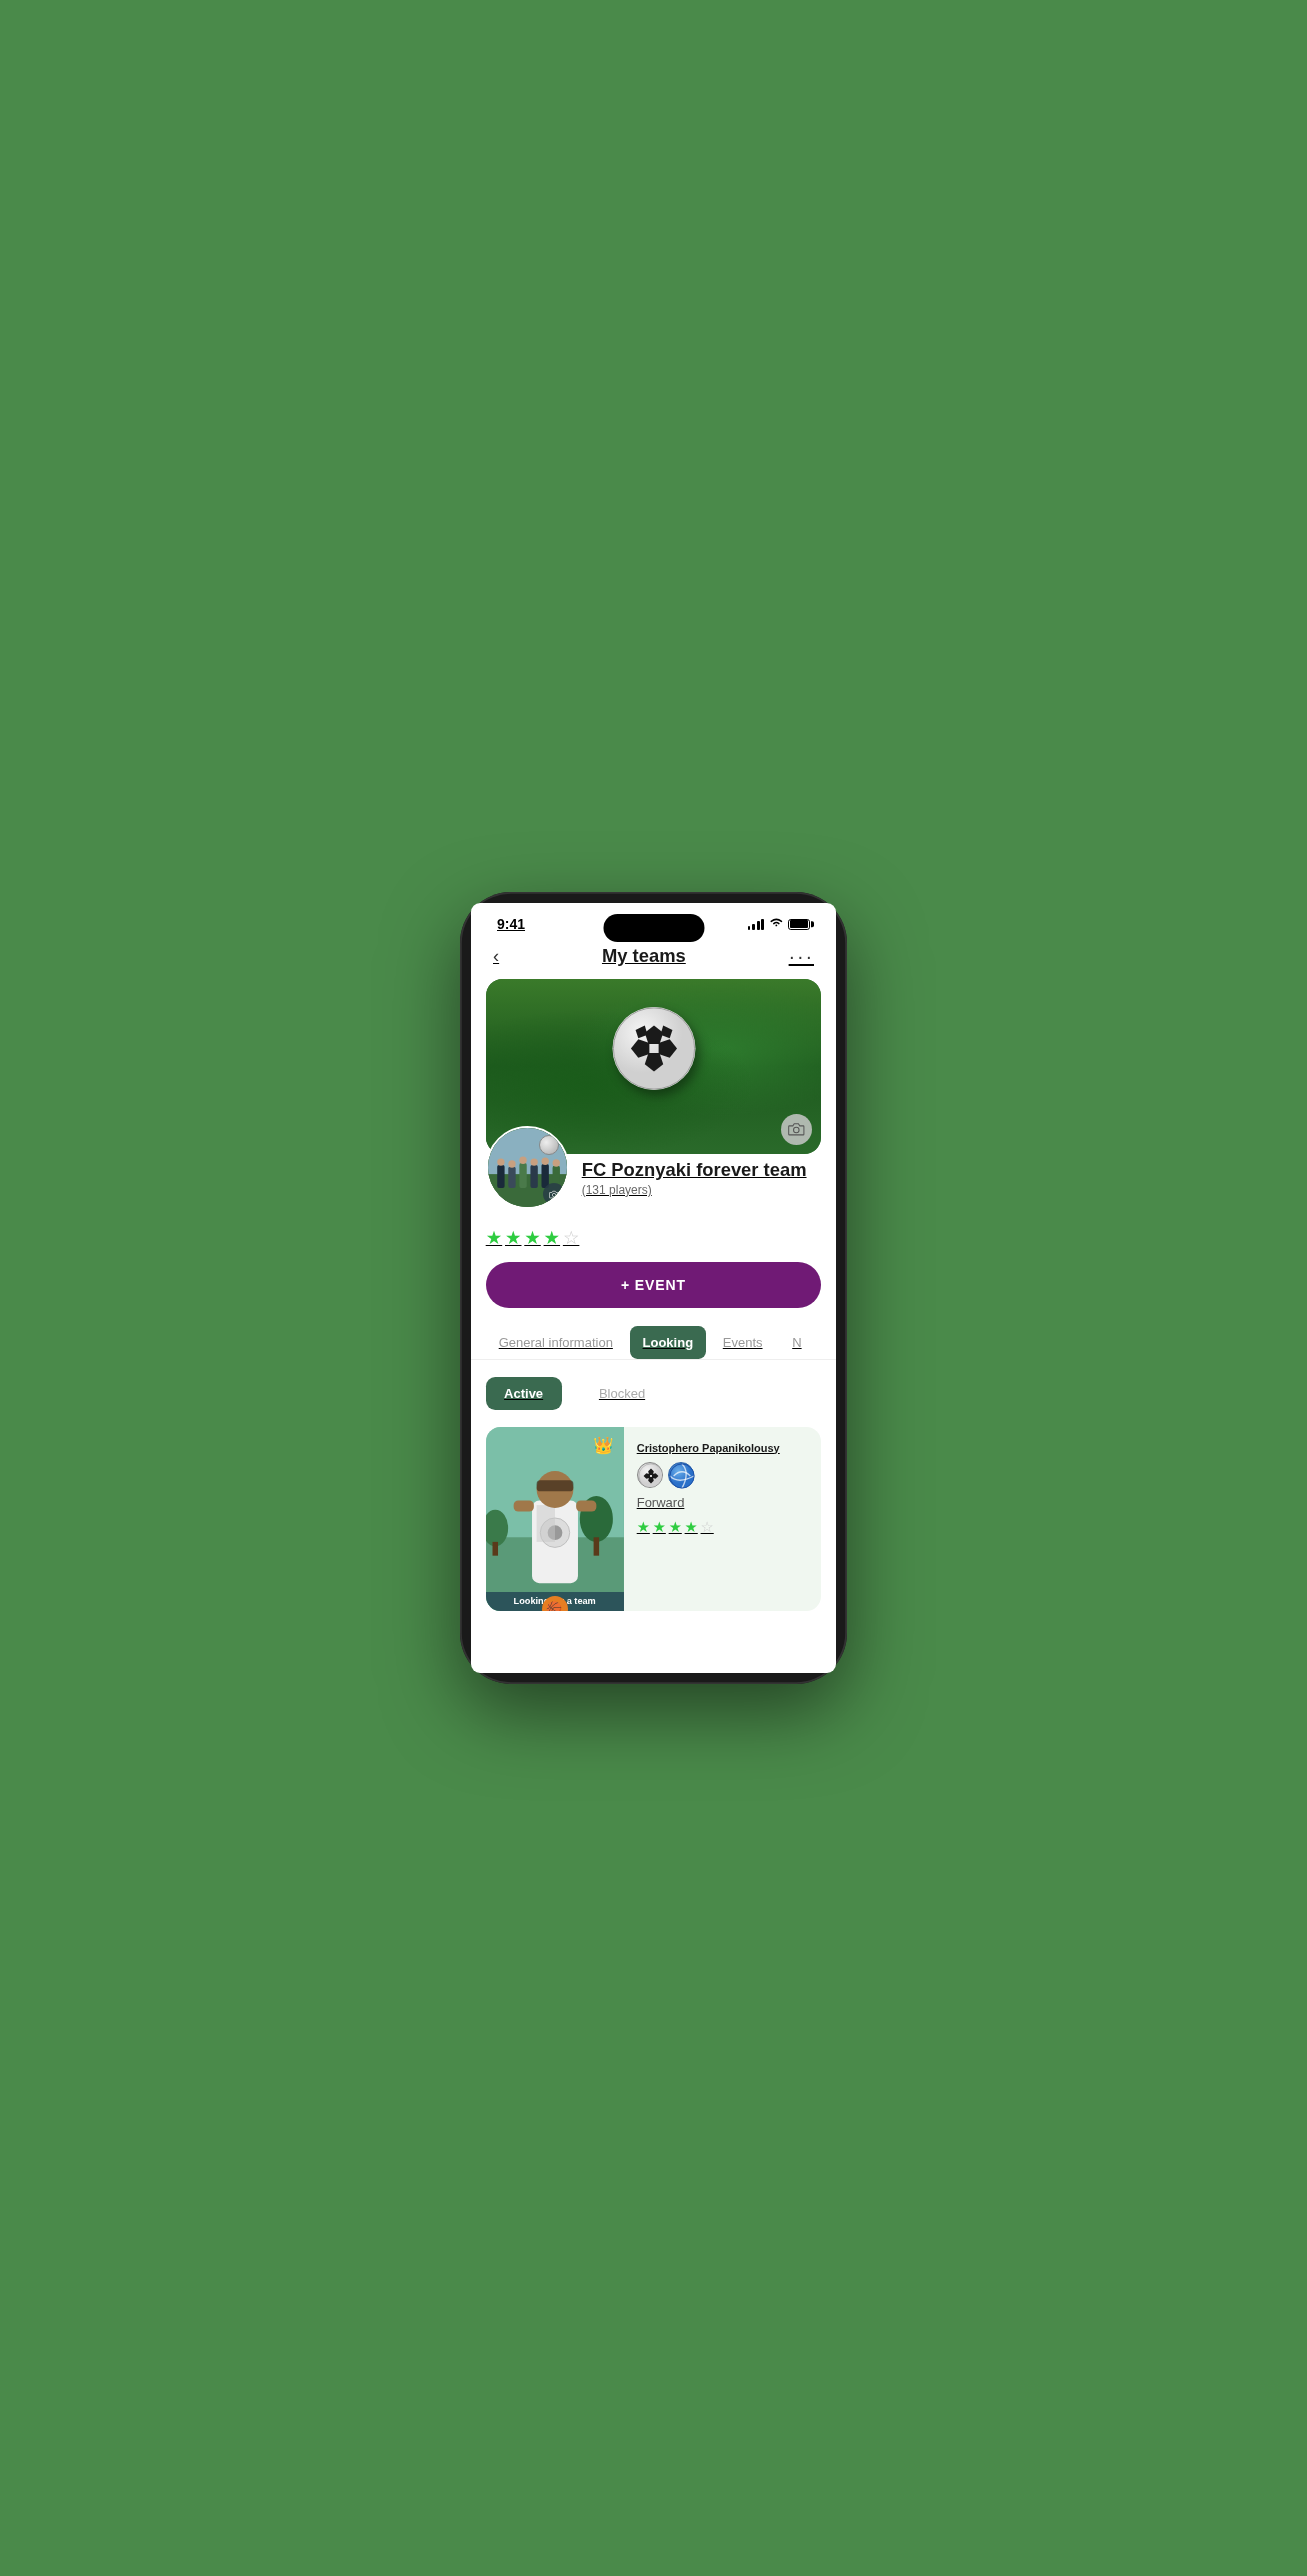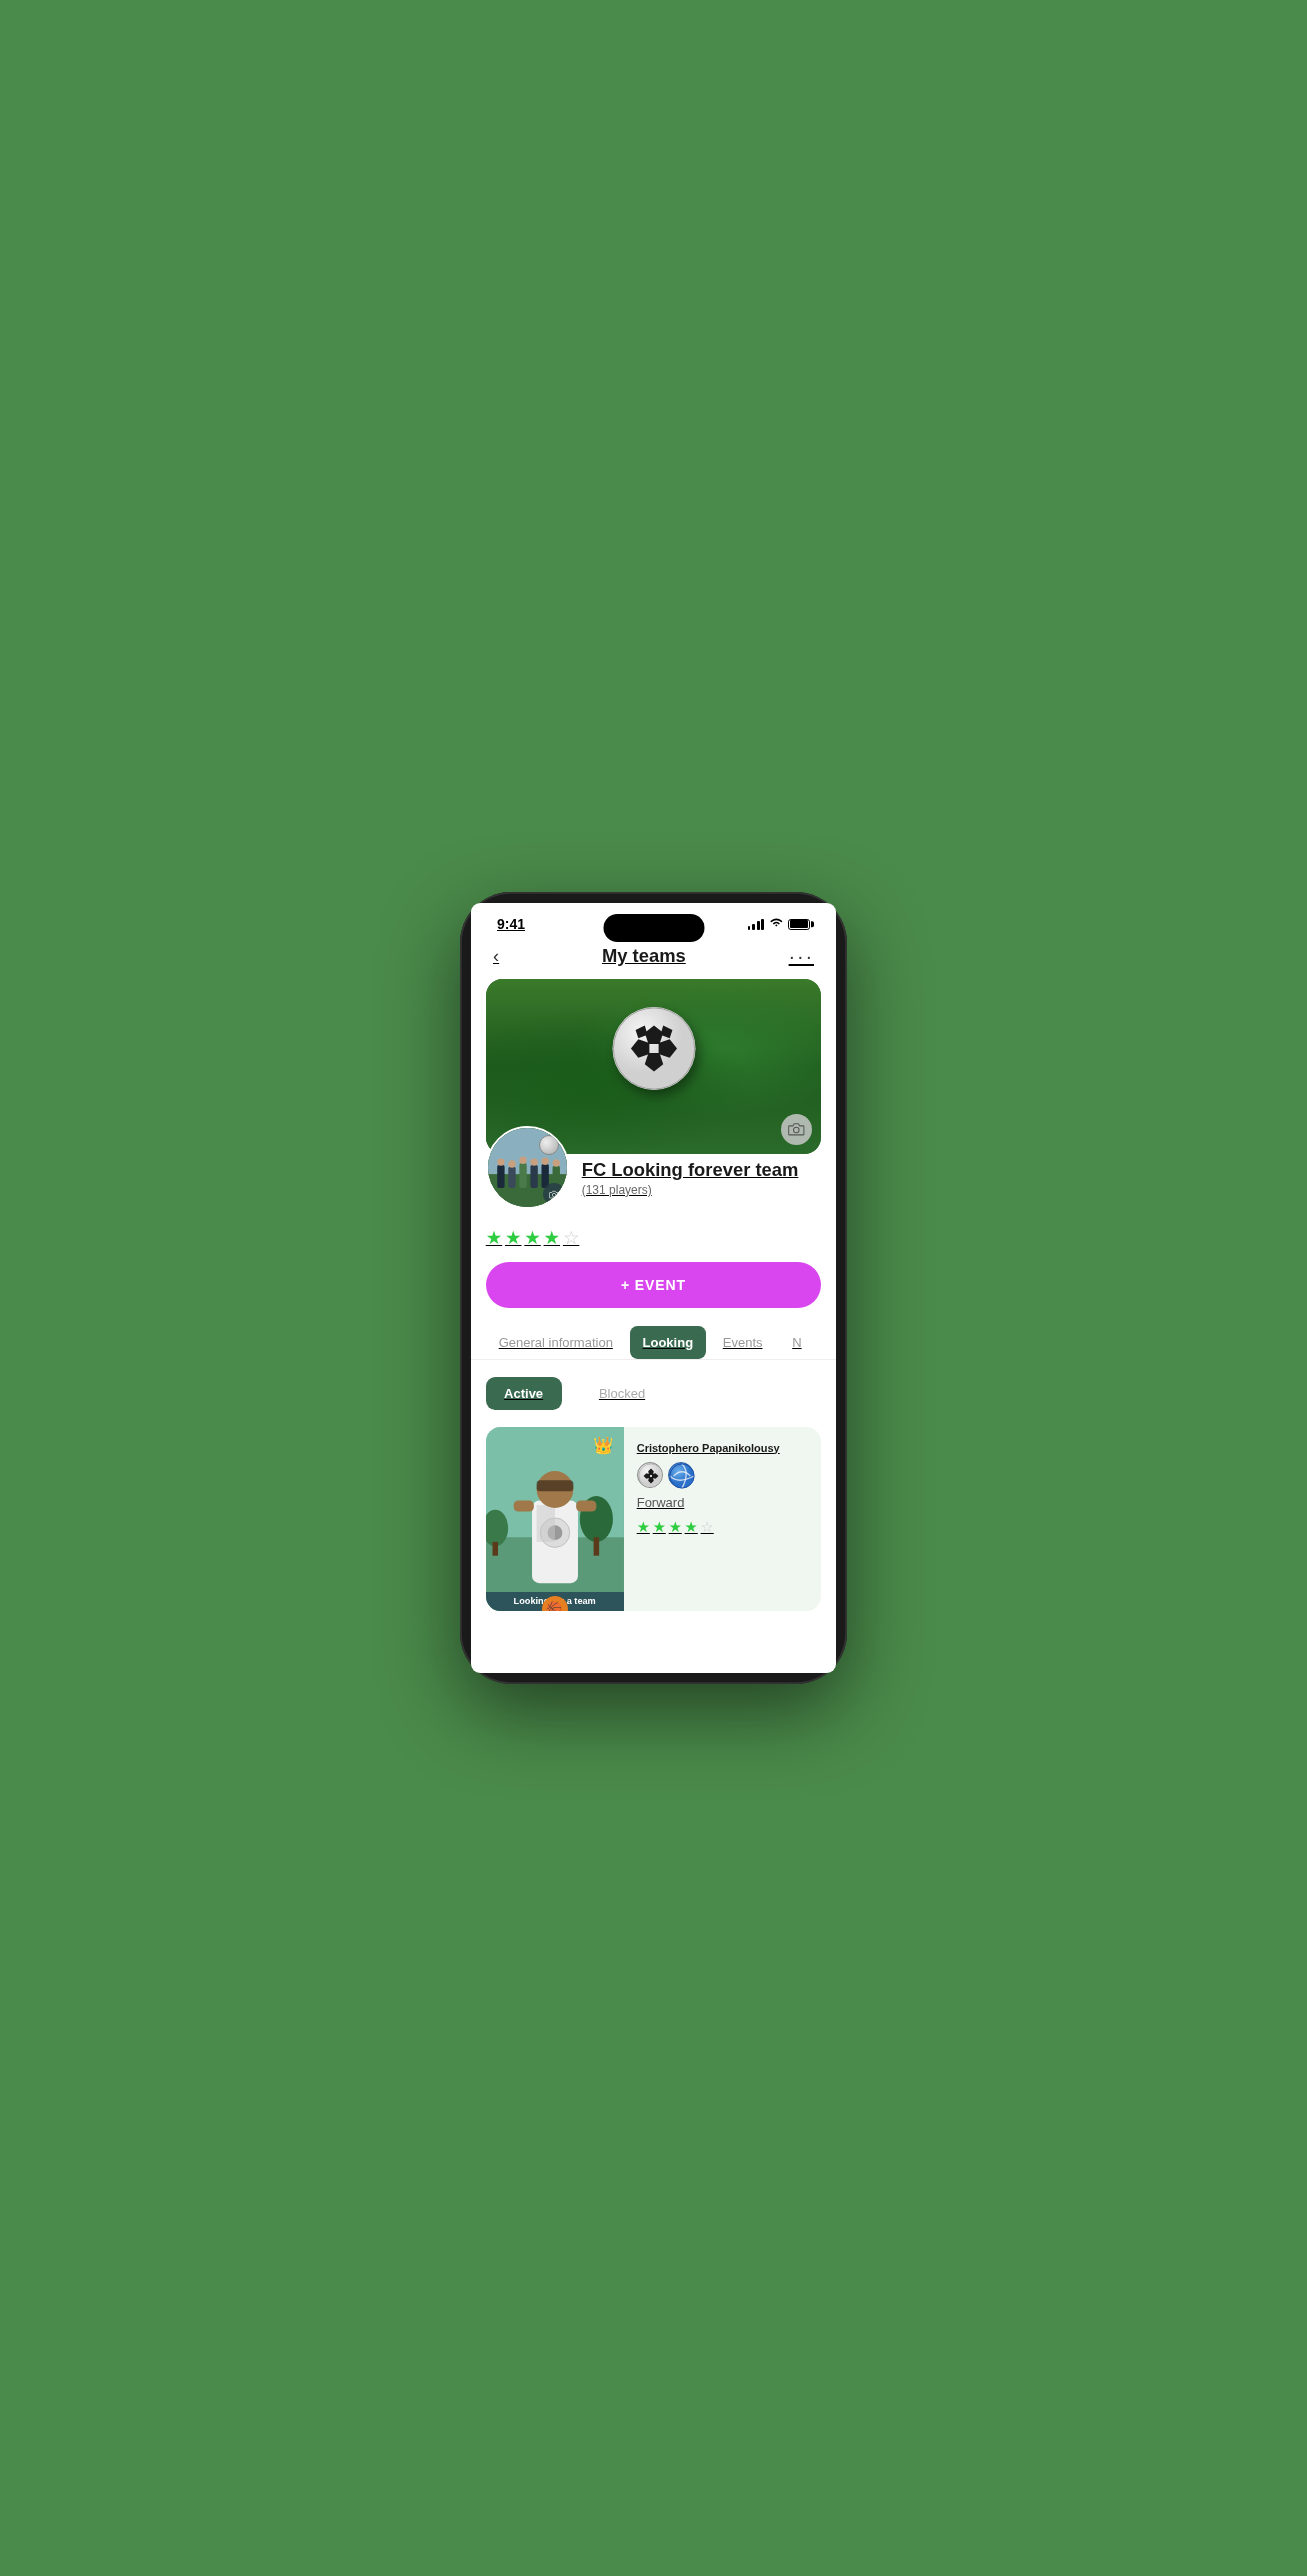--- a/index.html
+++ b/index.html
@@ -252,21 +252,21 @@
       gap: 2.8px;
       margin: 7.4px 14.7px 3.7px;
     }
     .star {
       font-size: 18.4px;
     }
     .star-filled { color: #2ecc40; }
     .star-empty { color: #ccc; }
     .add-event-btn {
       margin: 9.2px 14.7px 14.7px;
-      background: #d946ef;
+      background: #701a75;
       color: #fff;
       border: none;
       border-radius: 26px;
       padding: 14.7px;
       font-size: 14px;
       font-weight: 700;
       letter-spacing: 0.9px;
       width: calc(100% - 29.5px);
       cursor: pointer;
       text-align: center;
@@ -504,21 +504,21 @@
             <div class="avatar-soccer-ball"></div>
           </div>
           <div class="camera-small">
             <svg width="10" height="9.2" viewBox="0 0 24 20">
               <path d="M9 2 L7 5 L2 5 C1.4 5 1 5.4 1 6 L1 17 C1 17.6 1.4 18 2 18 L22 18 C22.6 18 23 17.6 23 17 L23 6 C23 5.4 22.6 5 22 5 L17 5 L15 2 Z" fill="none" stroke="#fff" stroke-width="1.5"></path>
               <circle cx="12" cy="11" r="4" fill="none" stroke="#fff" stroke-width="1.5"></circle>
             </svg>
           </div>
         </div>
         <div class="team-details">
-          <div class="team-name">FC Looking forever team</div>
+          <div class="team-name">FC Poznyaki forever team</div>
           <div class="team-players-count">(131 players)</div>
         </div>
       </div>
 
       
       <div class="star-rating">
         <span class="star star-filled">★</span>
         <span class="star star-filled">★</span>
         <span class="star star-filled">★</span>
         <span class="star star-filled">★</span>

